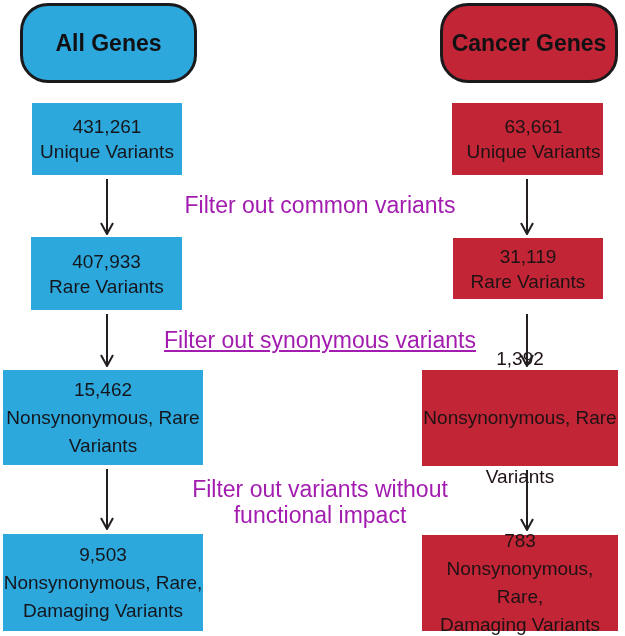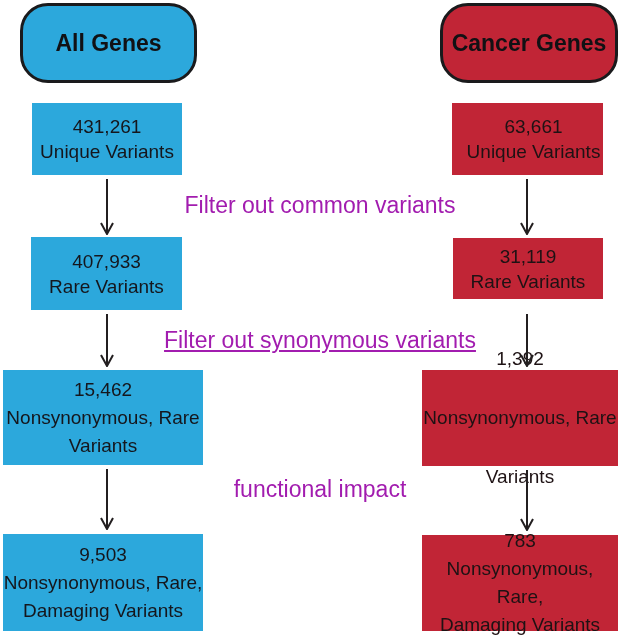--- a/index.html
+++ b/index.html
@@ -149,16 +149,17 @@
       </svg>
   </div>
 
   <div id="filter-1" class="filter-label">
     <span>Filter out common variants</span>
   </div>
   <div id="filter-2" class="filter-label">
     <span>Filter out synonymous variants</span>
   </div>
   <div id="filter-3" class="filter-label">
+    <span style="display:block">Filter out variants without</span>
     <span style="display:block">functional impact</span>
   </div>
 
 </div>
 
 </body></html>

